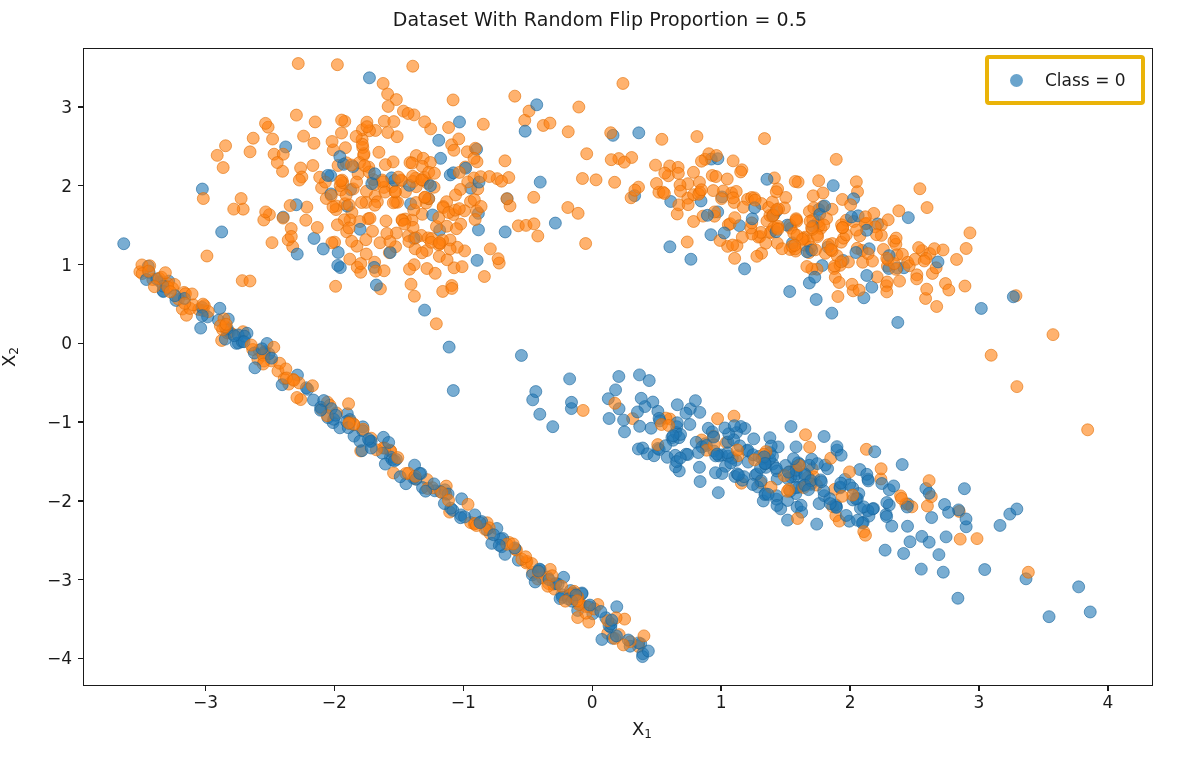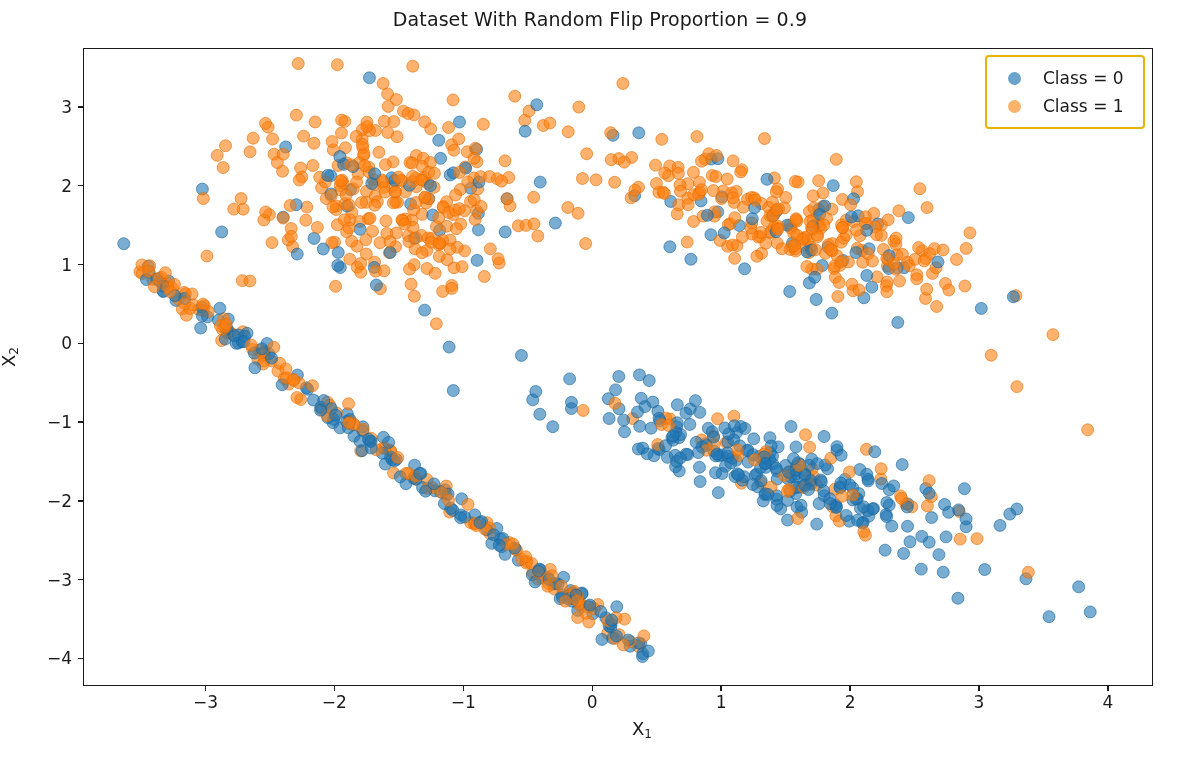--- a/index.html
+++ b/index.html
@@ -16,33 +16,33 @@
   .ytick-label{transform:translateY(-50%);text-align:right;}
   .tick-mark{position:absolute;background:#1a1a1a;}
   .xtick-mark{width:1.3px;height:5px;top:686px;}
   .ytick-mark{height:1.3px;width:5px;left:78px;}
   #xlabel{position:absolute;left:0;top:718px;width:1200px;text-align:center;
        font-size:18px;color:#1a1a1a;padding-left:42px;}
   #ylabel{position:absolute;left:-2px;top:367px;font-size:18px;color:#1a1a1a;
        transform:rotate(-90deg);transform-origin:left top;white-space:nowrap;}
   .axlbl sub{font-size:12px;vertical-align:-3px;}
   #legend{position:absolute;left:985px;top:55px;width:160px;
-       border:2px solid #eab308;border-radius:4px;background:rgba(255,255,255,0.85);
+       border:4px solid #eab308;border-radius:4px;background:rgba(255,255,255,0.85);
        padding:7px 9px;box-sizing:border-box;}
   .legend-row{display:flex;align-items:center;height:28px;}
   .legend-swatch{width:13px;height:13px;border-radius:50%;margin-left:12px;margin-right:22px;
        flex:0 0 auto;}
   .legend-text{font-size:17px;color:#1a1a1a;white-space:nowrap;}
 </style>
 </head>
 <body>
 
 <div id="figure">
 
-  <div id="chart-title">Dataset With Random Flip Proportion = 0.9</div>
+  <div id="chart-title">Dataset With Random Flip Proportion = 0.5</div>
 
   <div id="plot-area">
     <svg id="points-svg" viewBox="0 0 1070 638" preserveAspectRatio="none">
         <circle cx="317.87" cy="132.23" r="6" fill="#ff7f0e" fill-opacity="0.6" stroke="#e06c00" stroke-opacity="0.6" stroke-width="1"></circle>
         <circle cx="739.61" cy="217.23" r="6" fill="#1f77b4" fill-opacity="0.6" stroke="#15639a" stroke-opacity="0.6" stroke-width="1"></circle>
         <circle cx="672.65" cy="427.47" r="6" fill="#1f77b4" fill-opacity="0.6" stroke="#15639a" stroke-opacity="0.6" stroke-width="1"></circle>
         <circle cx="714.38" cy="459.50" r="6" fill="#1f77b4" fill-opacity="0.6" stroke="#15639a" stroke-opacity="0.6" stroke-width="1"></circle>
         <circle cx="738.15" cy="179.95" r="6" fill="#ff7f0e" fill-opacity="0.6" stroke="#e06c00" stroke-opacity="0.6" stroke-width="1"></circle>
         <circle cx="357.26" cy="109.70" r="6" fill="#1f77b4" fill-opacity="0.6" stroke="#15639a" stroke-opacity="0.6" stroke-width="1"></circle>
         <circle cx="791.29" cy="164.93" r="6" fill="#ff7f0e" fill-opacity="0.6" stroke="#e06c00" stroke-opacity="0.6" stroke-width="1"></circle>
@@ -1282,24 +1282,20 @@
         <circle cx="406.19" cy="127.97" r="6" fill="#ff7f0e" fill-opacity="0.6" stroke="#e06c00" stroke-opacity="0.6" stroke-width="1"></circle>
         <circle cx="341.58" cy="148.59" r="6" fill="#ff7f0e" fill-opacity="0.6" stroke="#e06c00" stroke-opacity="0.6" stroke-width="1"></circle>
       </svg>
   </div>
 
   <div id="legend">
     <div class="legend-row">
       <span class="legend-swatch" style="background: rgb(106, 164, 204);"></span>
       <span class="legend-text">Class = 0</span>
     </div>
-    <div class="legend-row">
-      <span class="legend-swatch" style="background: rgb(250, 179, 106);"></span>
-      <span class="legend-text">Class = 1</span>
-    </div>
   </div>
 
   <div id="xlabel" class="axlbl"><span>X</span><sub>1</sub></div>
 
   <div id="ylabel" class="axlbl"><span>X</span><sub>2</sub></div>
 
   <div id="axis-ticks">
       <div class="tick-mark xtick-mark" style="left: 204.82px;"></div>
       <div class="tick-label xtick-label" style="left: 205.47px;">−3</div>
       <div class="tick-mark xtick-mark" style="left: 333.736px;"></div>

